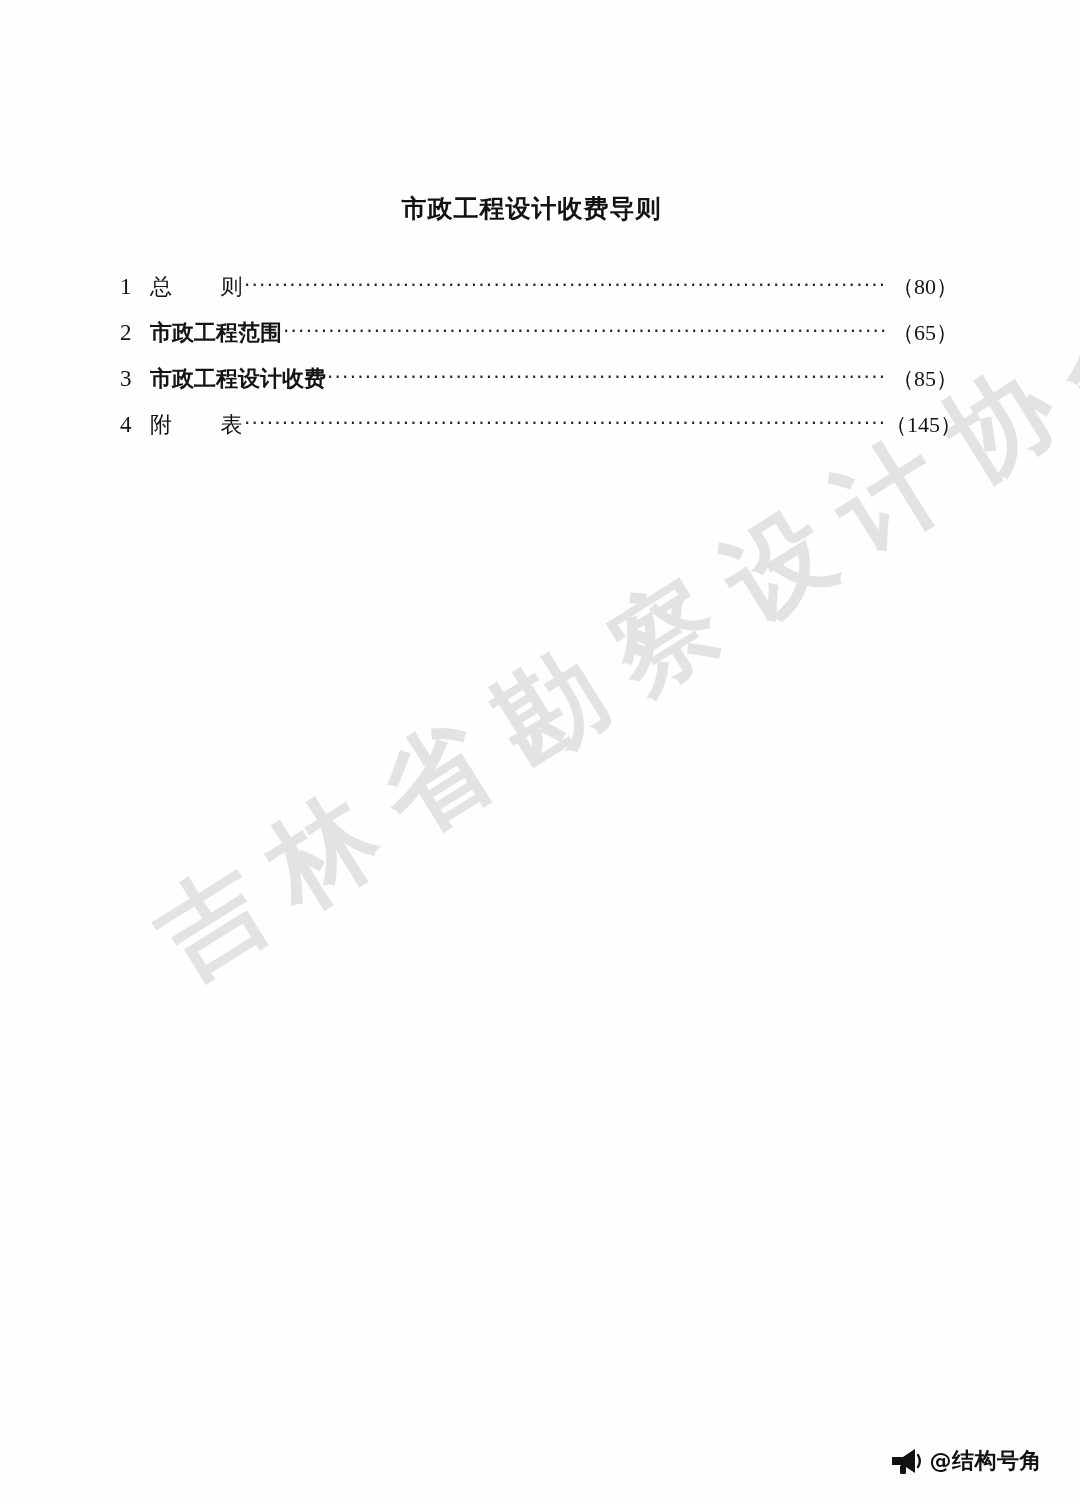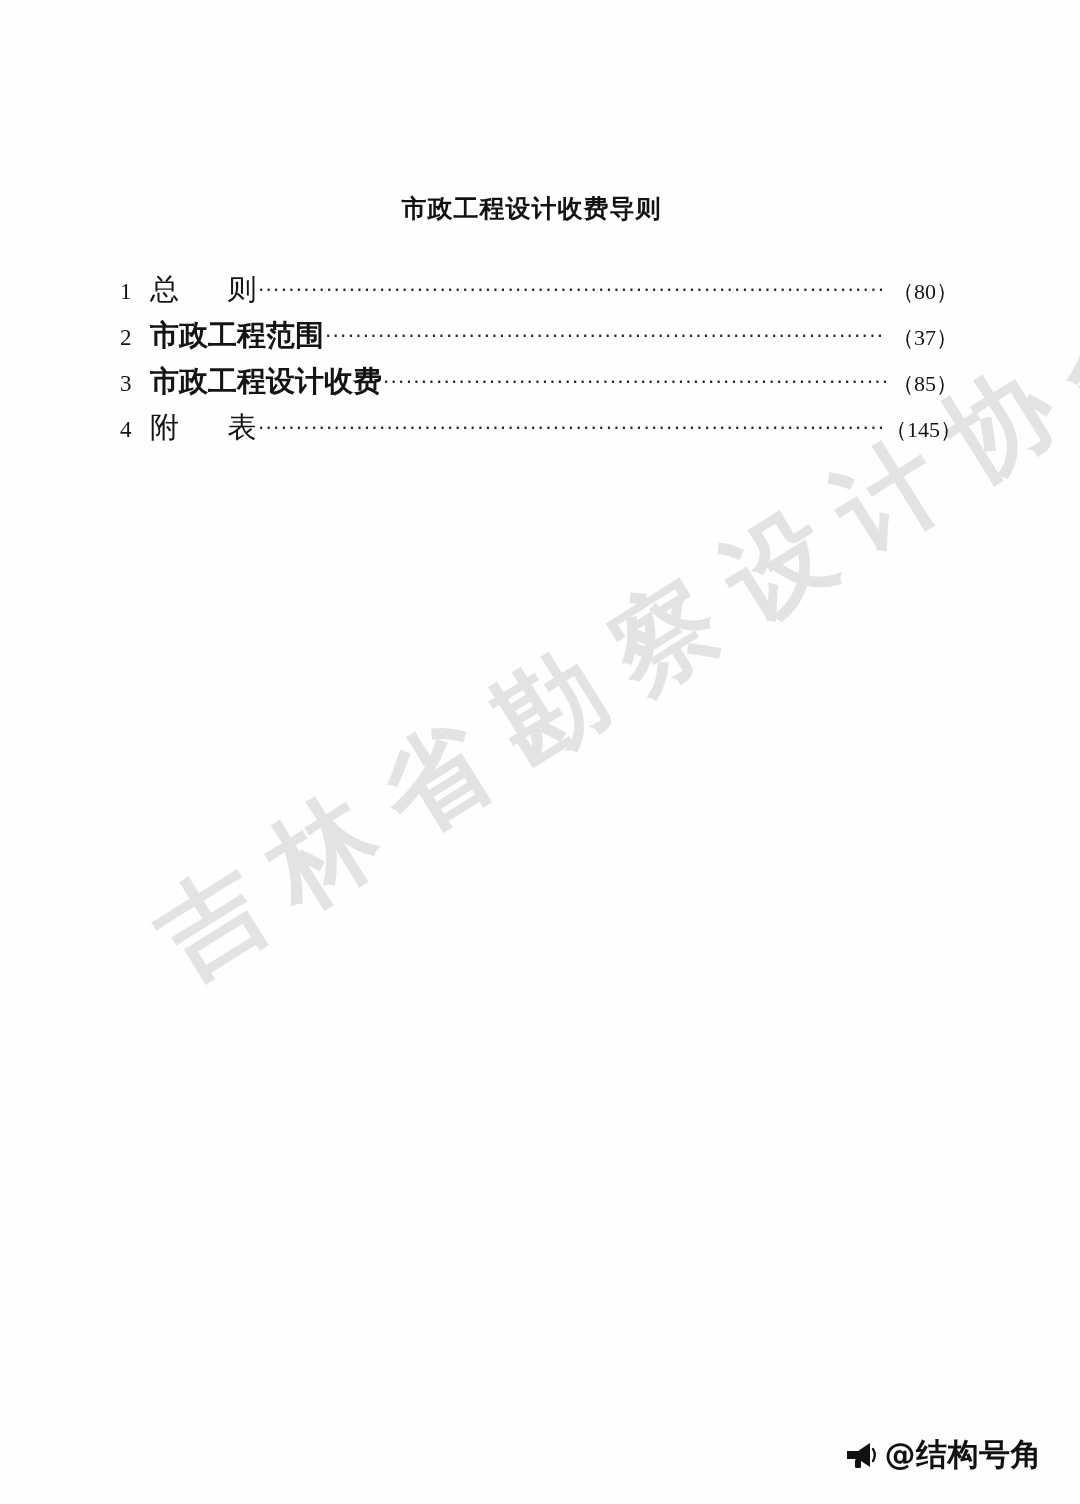--- a/index.html
+++ b/index.html
@@ -81,21 +81,21 @@
 
   .toc-num {
     width: 30px;
     flex: none;
     font-family: "Liberation Serif", serif;
   }
 
   .toc-label {
     flex: none;
     font-family: "DejaVu Sans", "Liberation Sans", sans-serif;
-    font-size: 29px;
+    font-size: 22px;
     letter-spacing: 0.5px;
   }
   .toc-label.wide {
     letter-spacing: 0;
     font-weight: bold;
   }
   .toc-label .gap {
     display: inline-block;
     width: 48px;
   }
@@ -131,21 +131,21 @@
     z-index: 4;
   }
   .footer-brand .logo {
     display: inline-flex;
     align-items: center;
     margin-right: 8px;
   }
   .footer-brand .logo svg { display: block; }
   .footer-brand .brand-text {
     font-family: "DejaVu Sans", "Liberation Sans", sans-serif;
-    font-size: 31px;
+    font-size: 22px;
     font-weight: 700;
     color: #111111;
     letter-spacing: 0.5px;
   }
 </style>
 </head>
 <body>
 
 <div class="page">
 
@@ -171,21 +171,21 @@
         <span class="toc-num">1</span>
         <span class="toc-label"><span>总</span><span class="gap"></span><span>则</span></span>
         <span class="toc-dots">·····························································································································································</span>
         <span class="toc-page">（80）</span>
       </div>
 
       <div class="toc-entry">
         <span class="toc-num">2</span>
         <span class="toc-label wide">市政工程范围</span>
         <span class="toc-dots">·····························································································································································</span>
-        <span class="toc-page">（37）</span>
+        <span class="toc-page">（65）</span>
       </div>
 
       <div class="toc-entry">
         <span class="toc-num">3</span>
         <span class="toc-label wide">市政工程设计收费</span>
         <span class="toc-dots">·····························································································································································</span>
         <span class="toc-page">（85）</span>
       </div>
 
       <div class="toc-entry">

